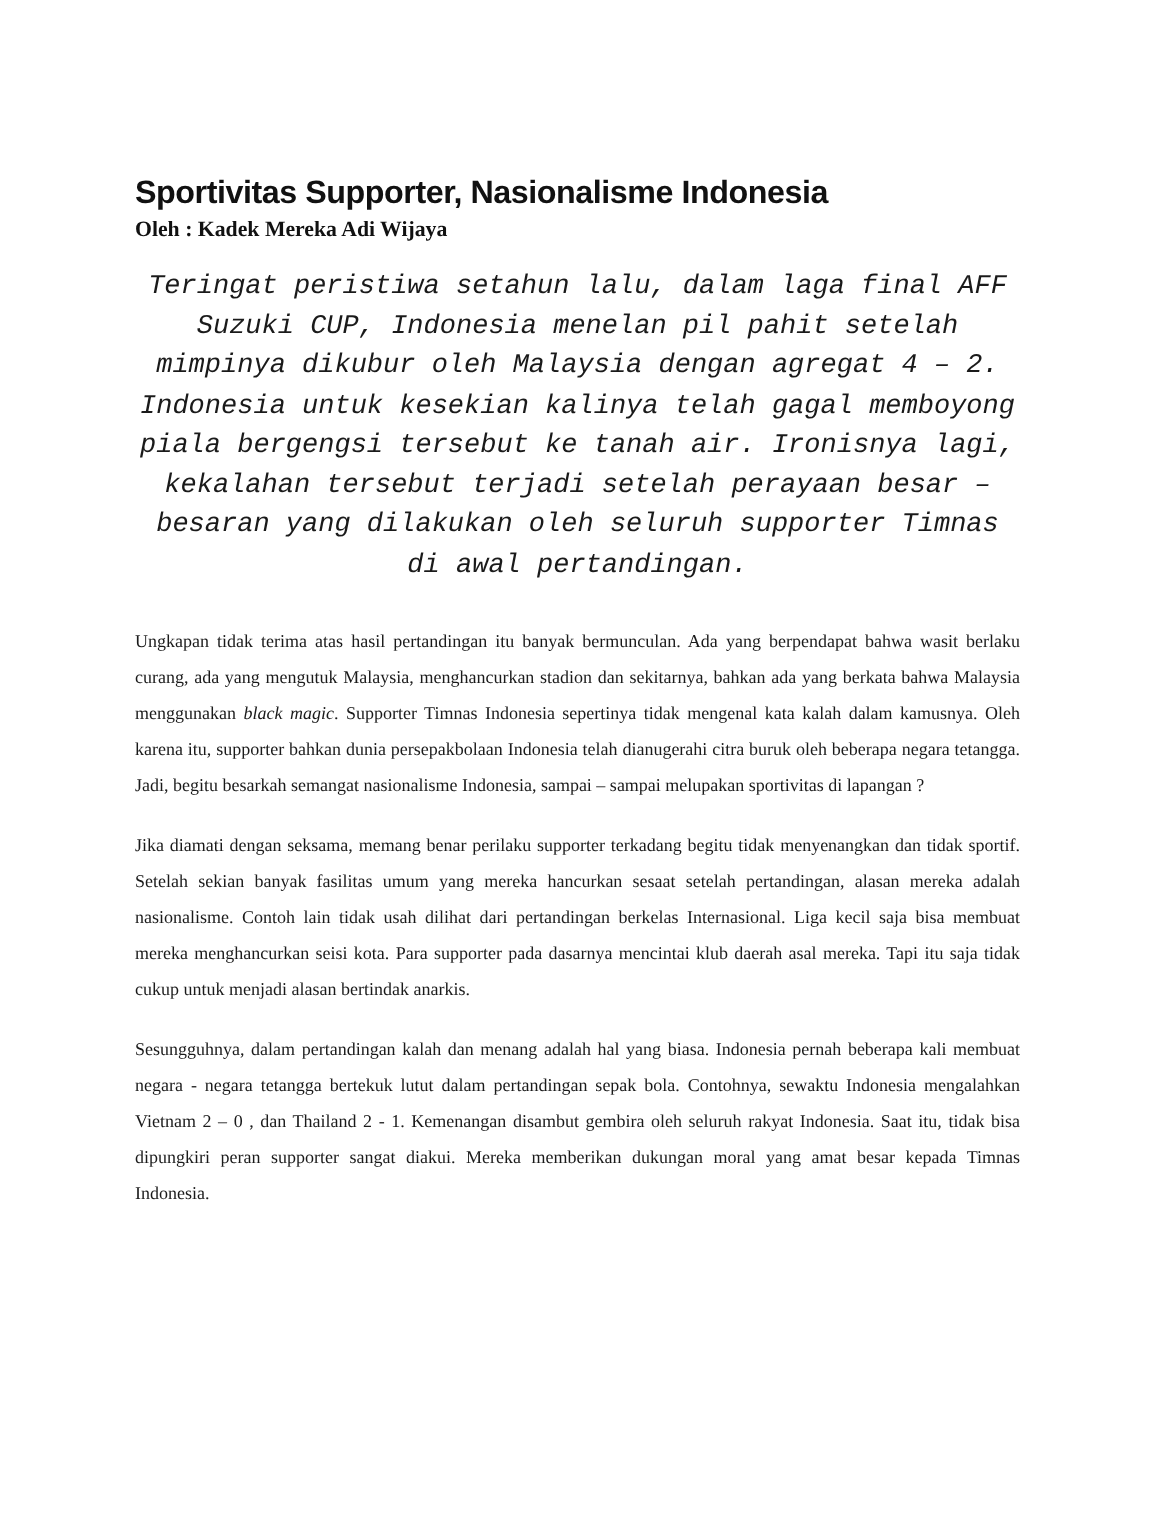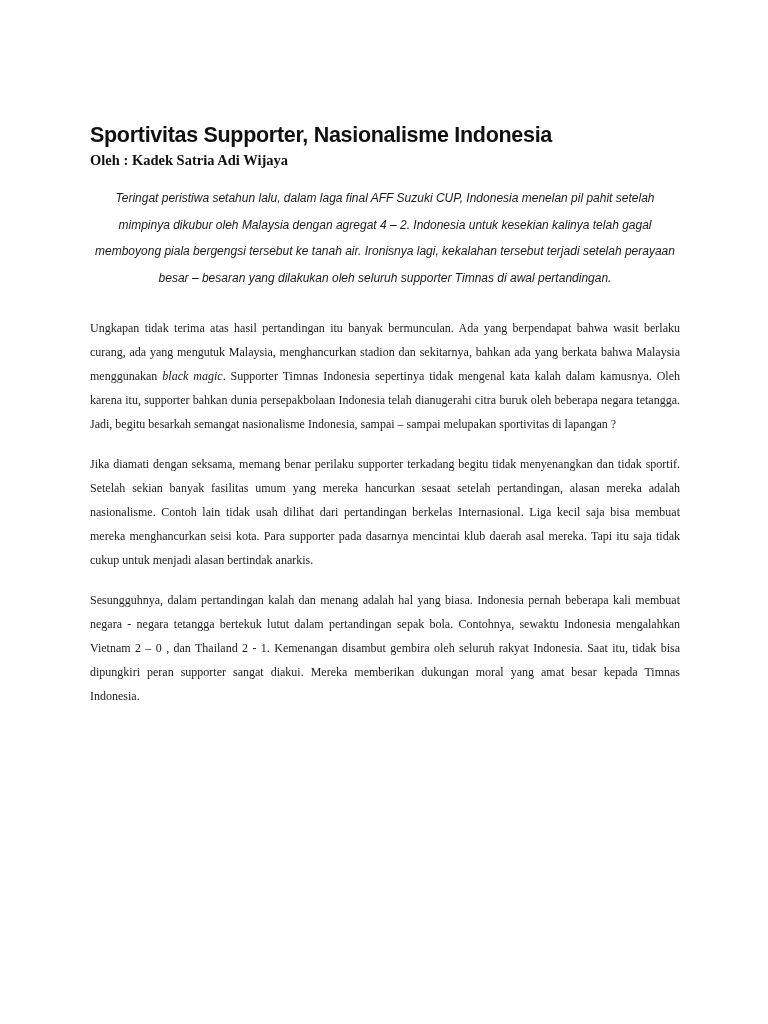--- a/index.html
+++ b/index.html
@@ -10,44 +10,44 @@
     body {
       width: 768px;
       height: 1024px;
       overflow: hidden;
       position: relative;
       color: #141414;
     }
     .page {
       position: absolute;
       left: 90px;
-      top: 120px;
+      top: 113px;
       width: 590px;
     }
     .title {
       font-family: "Liberation Sans", "DejaVu Sans", sans-serif;
       font-weight: bold;
       font-size: 21.5px;
       line-height: 30px;
       margin: 0;
       color: #111111;
       letter-spacing: -0.3px;
     }
     .author {
       font-family: "Liberation Serif", "DejaVu Serif", serif;
       font-weight: bold;
       font-size: 14.5px;
       line-height: 20px;
       margin: 0 0 0 0;
       color: #111111;
     }
     .lead {
-      font-family: Liberation Sans, sans-serif;
+      font-family: Liberation Mono, monospace;
       font-style: italic;
-      font-size: 12px;
+      font-size: 18px;
       line-height: 26.5px;
       text-align: center;
       margin: 15px 0 12px 0;
       color: #1a1a1a;
     }
     .body-para {
       font-family: "Liberation Serif", "DejaVu Serif", serif;
       font-size: 12px;
       line-height: 24px;
       text-align: justify;
@@ -56,21 +56,21 @@
     }
     .body-para.first { margin-top: 25px; }
     .body-para + .body-para { margin-top: 16px; }
     .body-para .em { font-style: italic; }
   </style>
 </head>
 <body>
 
 <div class="page">
   <h1 class="title">Sportivitas Supporter, Nasionalisme Indonesia</h1>
-  <p class="author">Oleh : Kadek Satria Adi Wijaya</p>
+  <p class="author">Oleh : Kadek Mereka Adi Wijaya</p>
 
   <p class="lead">Teringat peristiwa setahun lalu, dalam laga final AFF Suzuki CUP, Indonesia menelan pil pahit setelah mimpinya dikubur oleh Malaysia dengan agregat 4 – 2. Indonesia untuk kesekian kalinya telah gagal memboyong piala bergengsi tersebut ke tanah air. Ironisnya lagi, kekalahan tersebut terjadi setelah perayaan besar – besaran yang dilakukan oleh seluruh supporter Timnas di awal pertandingan.</p>
 
   <p class="body-para first"><span>Ungkapan tidak terima atas hasil pertandingan itu banyak bermunculan. Ada yang berpendapat bahwa wasit berlaku curang, ada yang mengutuk Malaysia, menghancurkan stadion  dan sekitarnya, bahkan ada yang berkata bahwa Malaysia menggunakan </span><span class="em">black magic</span><span>. Supporter Timnas Indonesia sepertinya tidak mengenal kata kalah dalam kamusnya.  Oleh karena itu, supporter bahkan dunia persepakbolaan Indonesia telah dianugerahi citra buruk oleh beberapa negara tetangga. Jadi, begitu besarkah semangat nasionalisme Indonesia, sampai – sampai melupakan sportivitas di lapangan ?</span></p>
 
   <p class="body-para">Jika diamati dengan seksama, memang benar perilaku supporter terkadang begitu tidak menyenangkan dan tidak sportif. Setelah sekian banyak fasilitas umum yang mereka hancurkan sesaat setelah pertandingan, alasan mereka adalah nasionalisme. Contoh lain tidak usah dilihat dari pertandingan berkelas Internasional. Liga kecil saja bisa membuat mereka menghancurkan seisi kota. Para supporter pada dasarnya mencintai klub daerah asal mereka. Tapi itu saja tidak cukup untuk menjadi alasan bertindak anarkis.</p>
 
   <p class="body-para">Sesungguhnya, dalam pertandingan kalah dan menang adalah hal yang biasa. Indonesia pernah beberapa kali membuat negara - negara tetangga bertekuk lutut dalam pertandingan sepak bola. Contohnya, sewaktu Indonesia mengalahkan Vietnam 2 – 0 , dan Thailand 2 - 1. Kemenangan disambut gembira oleh seluruh rakyat Indonesia. Saat itu, tidak bisa dipungkiri peran supporter sangat diakui. Mereka memberikan dukungan moral yang amat besar kepada Timnas Indonesia.</p>
 
 </div>

